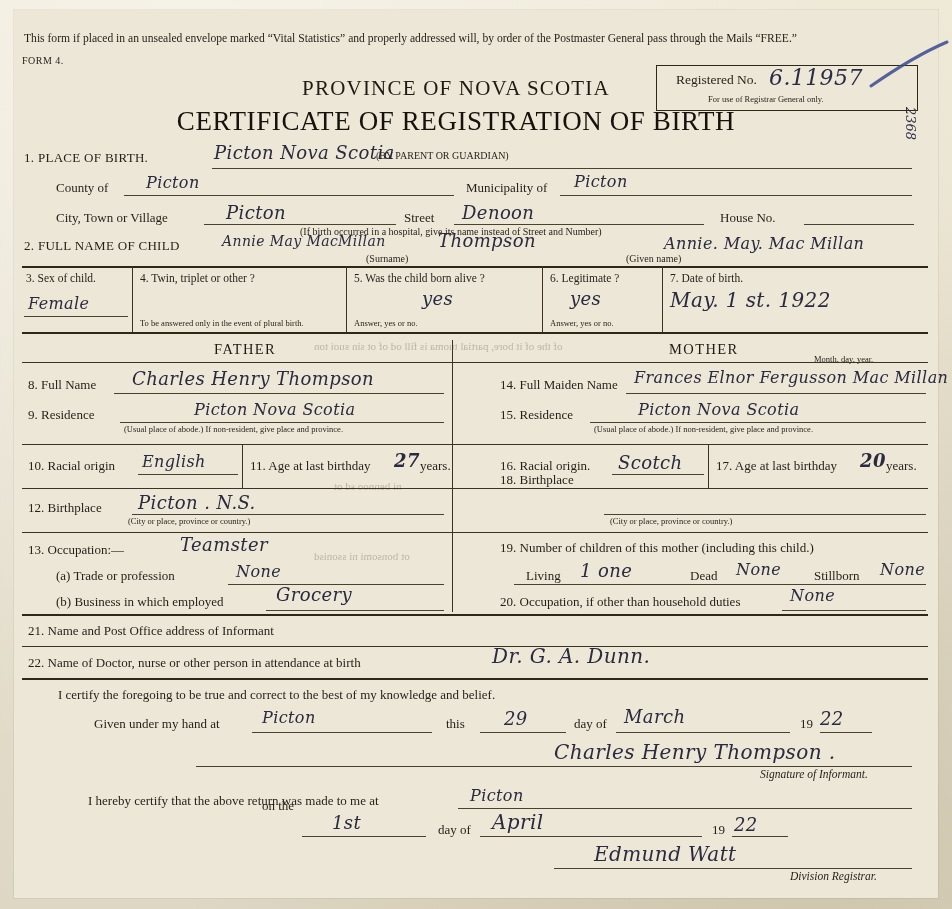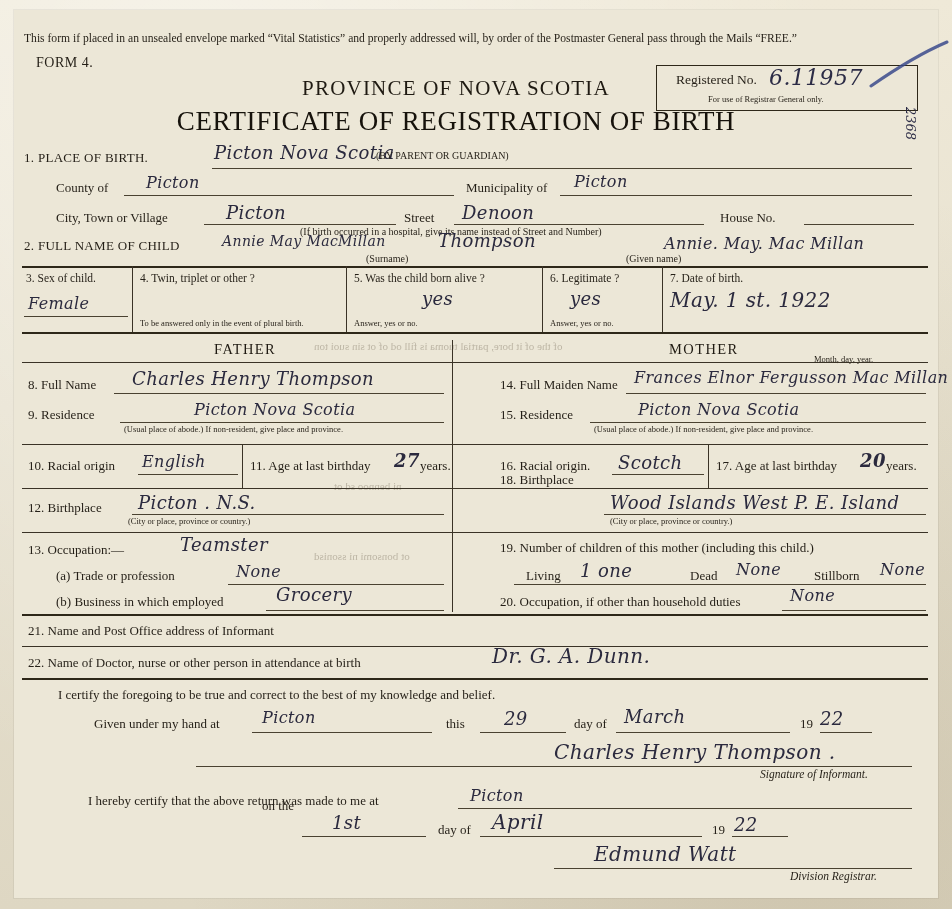--- a/index.html
+++ b/index.html
@@ -81,21 +81,21 @@
     transform:rotate(90deg);font-size:13px;font-style:italic;
   }
 </style>
 </head>
 <body>
 
 <div class="page">
   <div class="sheet">
 
     <div class="topline" style="left:10px;top:22px;">This form if placed in an unsealed envelope marked “Vital Statistics” and properly addressed will, by order of the Postmaster General pass through the Mails “FREE.”</div>
-    <div class="txt sm" style="left:22px;top:45px;font-size:14px;letter-spacing:.5px;">FORM 4.</div>
+    <div class="txt sm" style="left:8px;top:45px;font-size:10px;letter-spacing:.5px;">FORM 4.</div>
 
     <div class="title1" style="left:-20px;top:66px;">PROVINCE OF NOVA SCOTIA</div>
     <div class="title2" style="left:-20px;top:96px;">CERTIFICATE OF REGISTRATION OF BIRTH</div>
 
     <div class="regbox" style="left:642px;top:55px;width:260px;height:44px;"></div>
     <div class="txt md" style="left:662px;top:62px;">Registered No.</div>
     <div class="hand blue b3" style="left:755px;top:55px;font-size:22px;">6.11957</div>
     <div class="txt xxs" style="left:694px;top:84px;">For use of Registrar General only.</div>
     <svg class="swoosh" style="left:855px;top:30px;" width="80" height="50" viewBox="0 0 80 50">
       <path d="M2 46 C 25 30, 50 14, 78 2" stroke="#3b4a8c" stroke-width="3" fill="none" stroke-linecap="round" opacity=".85"></path>
@@ -215,21 +215,20 @@
     <div class="txt lbl" style="left:486px;top:448px;">16. Racial origin.</div>
     <div class="hand b2" style="left:604px;top:442px;">Scotch</div>
     <div class="underline" style="left:598px;top:464px;width:92px;"></div>
     <div class="ln vline" style="left:694px;top:434px;height:44px;"></div>
     <div class="txt lbl" style="left:702px;top:448px;">17. Age at last birthday</div>
     <div class="hand b2" style="left:846px;top:440px;font-weight:bold;">20</div>
     <div class="txt lbl" style="left:872px;top:448px;">years.</div>
     <div class="ln hline" style="left:438px;top:478px;width:476px;"></div>
 
     <div class="txt lbl" style="left:486px;top:462px;text-align:center;">18. Birthplace</div>
-    <div class="hand b2" style="left:596px;top:482px;">Wood Islands West  P. E. Island</div>
     <div class="underline" style="left:590px;top:504px;width:322px;"></div>
     <div class="txt xxs" style="left:596px;top:506px;">(City or place, province or country.)</div>
     <div class="ln hline" style="left:438px;top:522px;width:476px;"></div>
 
     <div class="txt lbl" style="left:486px;top:530px;">19. Number of children of this mother (including this child.)</div>
     <div class="txt lbl" style="left:512px;top:558px;">Living</div>
     <div class="hand b2" style="left:566px;top:550px;">1 one</div>
     <div class="txt lbl" style="left:676px;top:558px;">Dead</div>
     <div class="hand b1" style="left:722px;top:550px;">None</div>
     <div class="txt lbl" style="left:800px;top:558px;">Stillborn</div>

